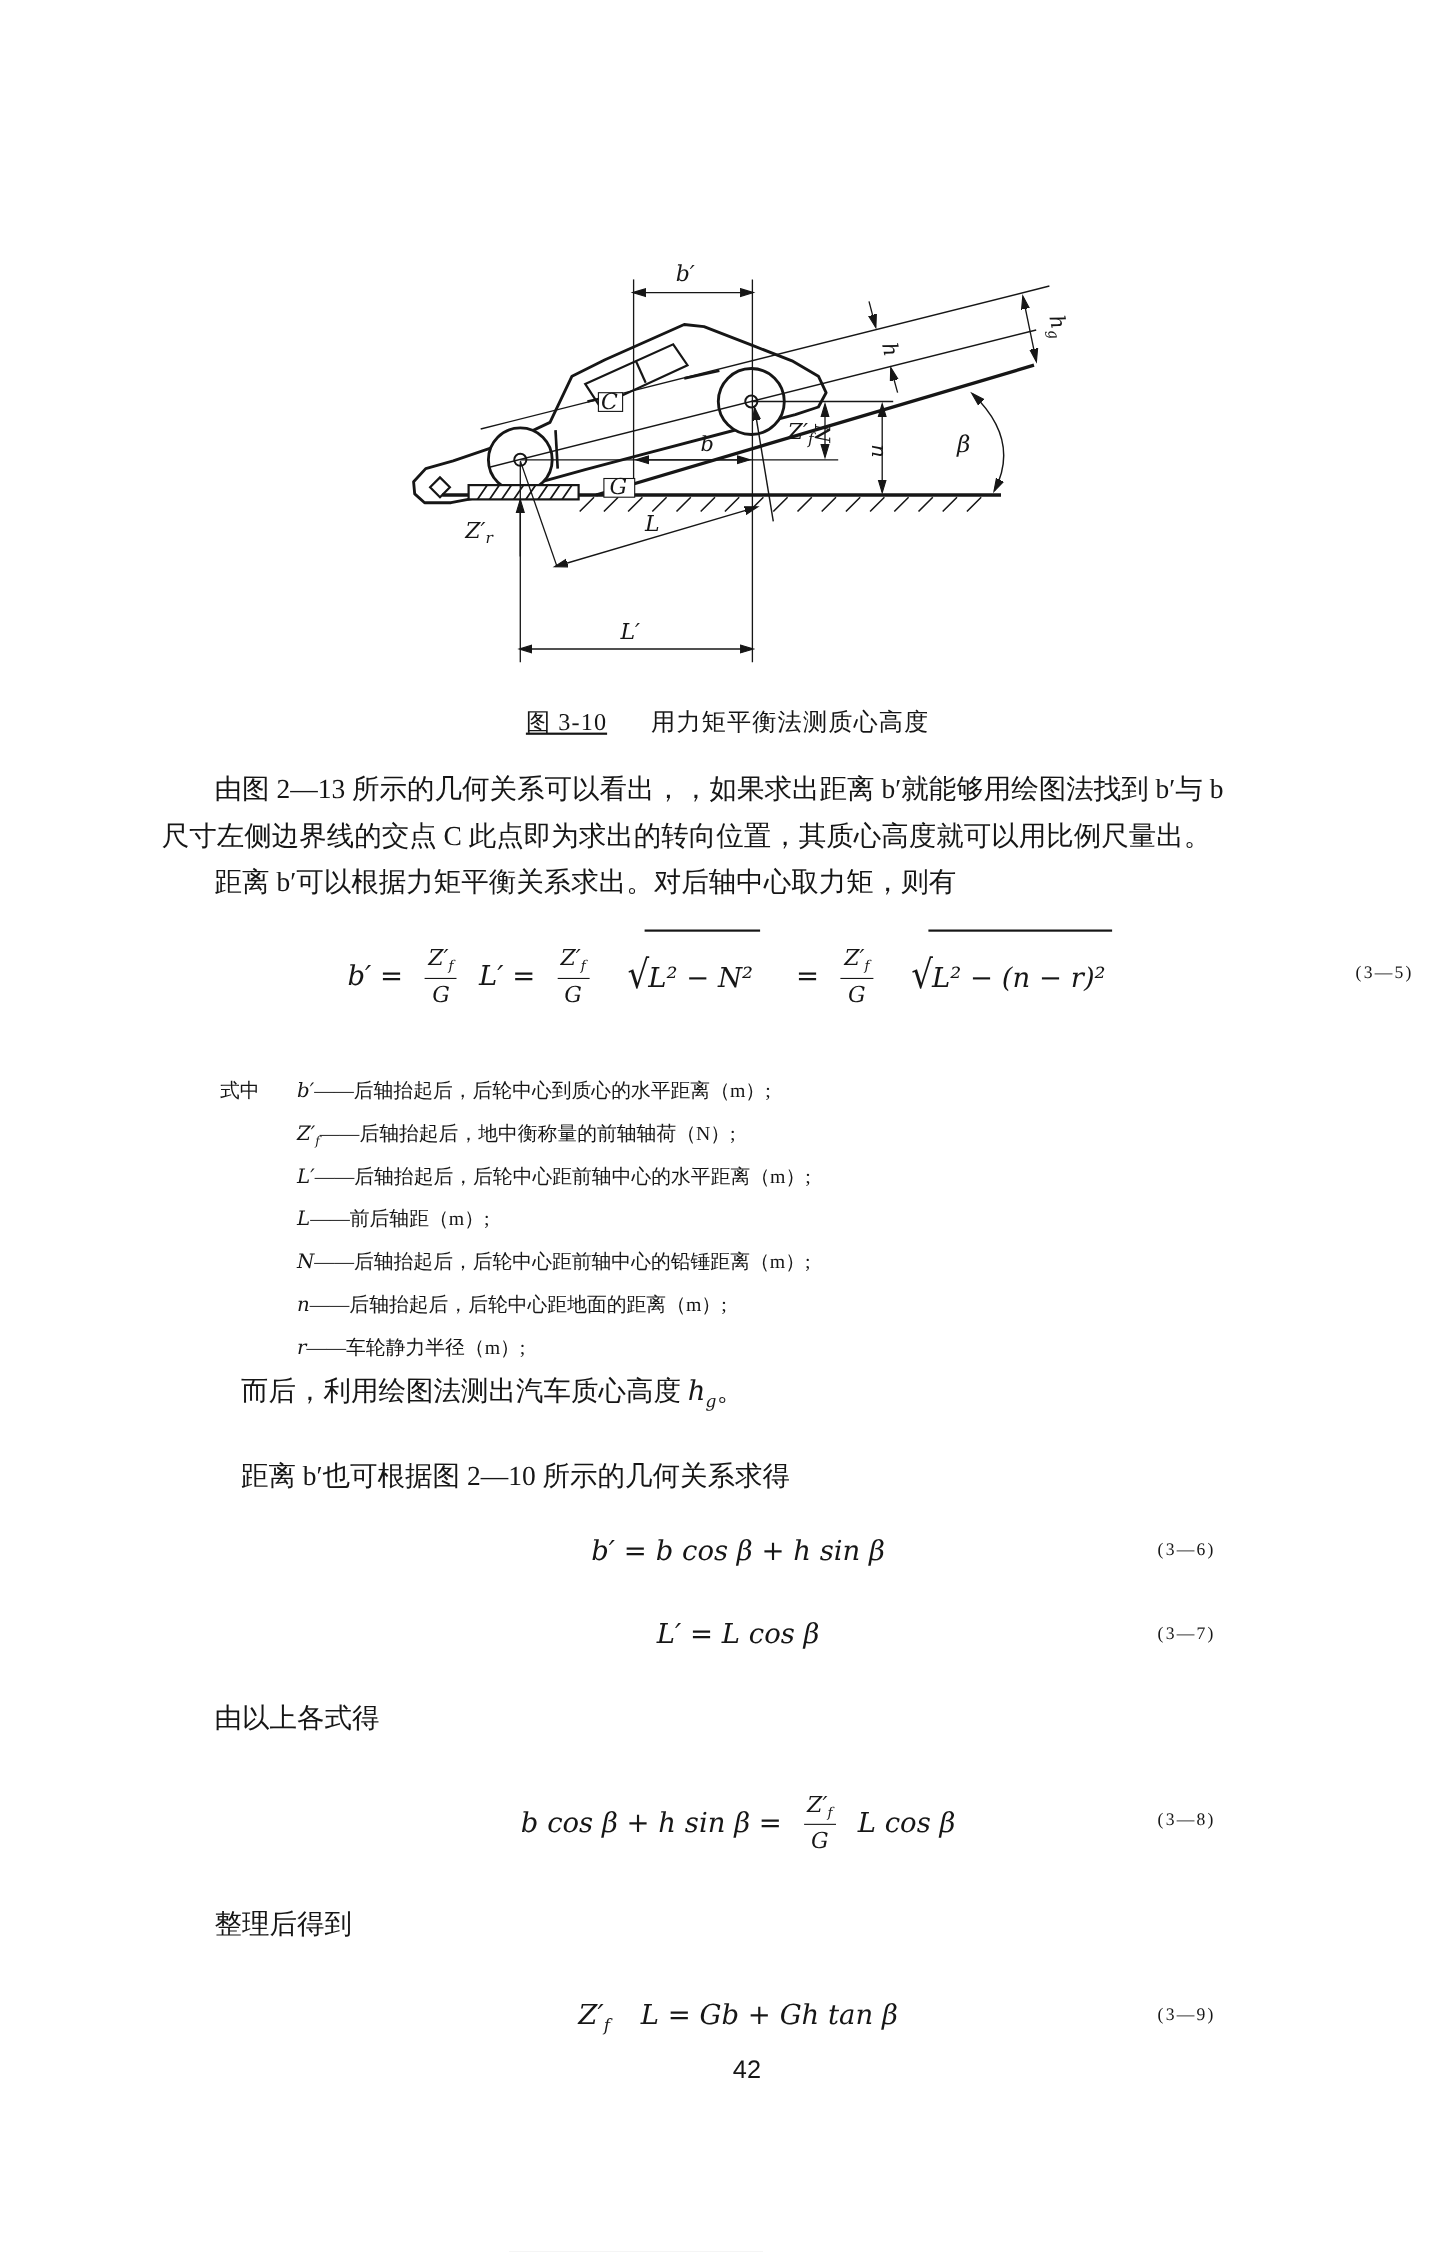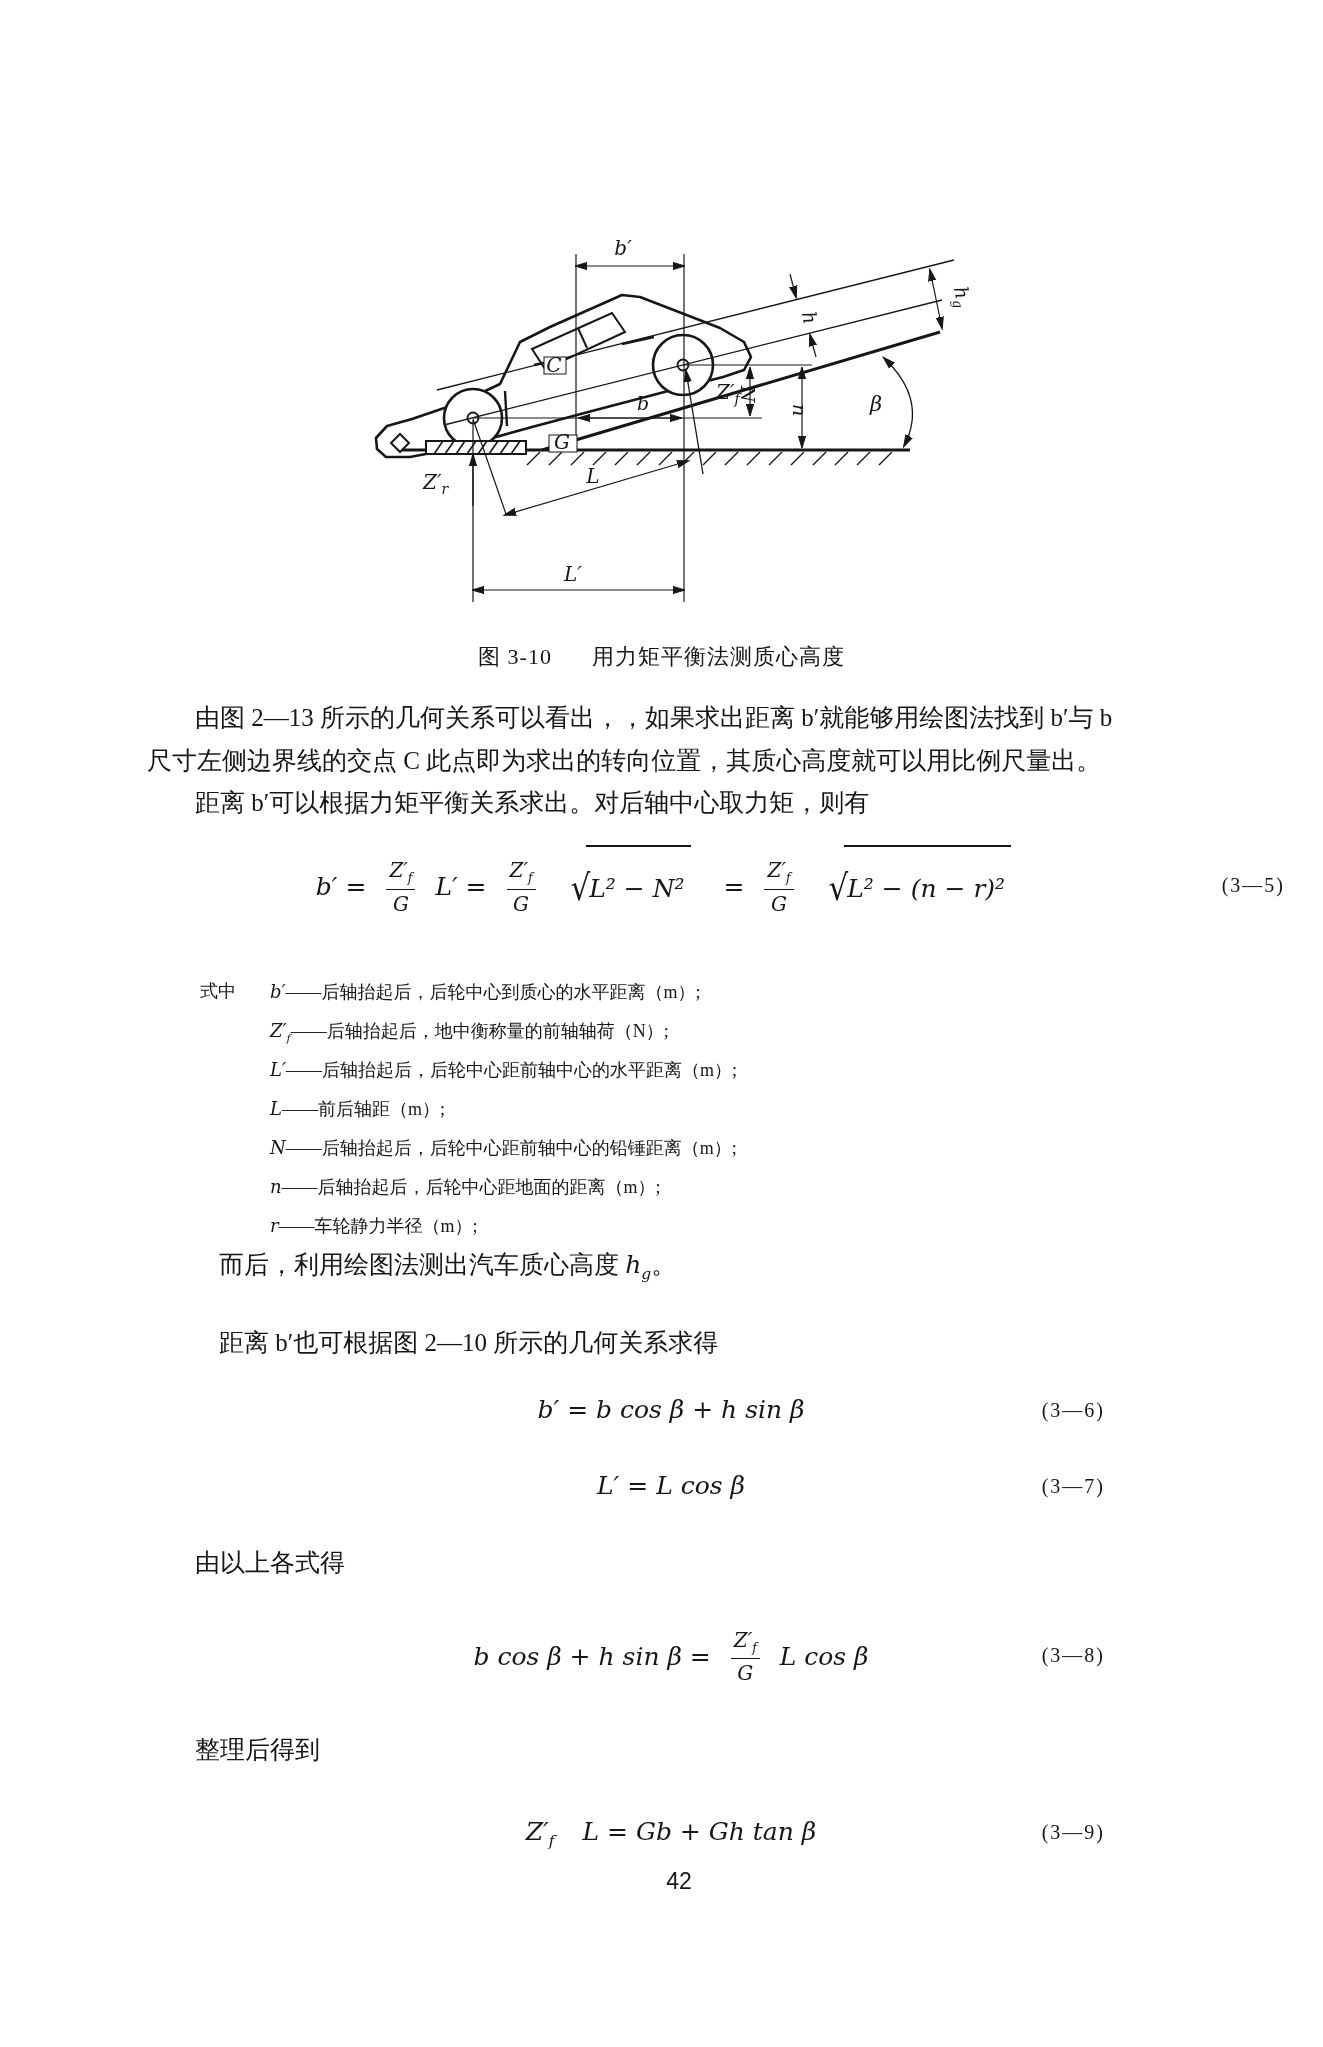--- a/index.html
+++ b/index.html
@@ -9,37 +9,37 @@
     font-family:"Liberation Serif","DejaVu Serif",serif;
     overflow:hidden;
   }
   .abs{position:absolute;}
   
   .fig{left:292px;top:158px;width:680px;height:500px;}
   .fig svg{display:block;}
   .fig line,.fig path,.fig rect,.fig circle{stroke:#161616;}
   .fig text{fill:#161616;font-family:"DejaVu Serif","Liberation Serif",serif;font-style:italic;}
   .caption{left:0;top:642px;width:1323px;text-align:center;font-size:22px;letter-spacing:1px;}
-  .caption .cap-prefix{margin-right:40px;}
+  .caption .cap-prefix{margin-right:40px;text-decoration:underline;}
   
   .tline{left:147px;width:1030px;font-size:25px;line-height:39px;white-space:nowrap;}
   .ind2{padding-left:48px;}
   .ind3{padding-left:72px;}
   .math{font-style:italic;font-family:"DejaVu Serif",serif;}
   sub{font-size:0.62em;}
   
   .defs{left:147px;top:972px;width:1060px;font-size:18px;}
   .def-row{position:relative;height:39px;line-height:39px;padding-left:123px;white-space:nowrap;}
   .def-where{position:absolute;left:53px;top:0;}
   .def-sym{font-style:italic;font-family:"DejaVu Serif",serif;}
   
   .eq{left:147px;width:1048px;text-align:center;font-size:25px;
       font-style:italic;font-family:"DejaVu Serif",serif;white-space:nowrap;}
   .eq .eqnum{position:absolute;right:90px;top:50%;transform:translateY(-50%);
-      font-style:normal;font-family:"Liberation Serif",serif;font-size:20px;letter-spacing:2px;}
+      font-style:normal;font-family:"Liberation Serif",serif;font-size:16px;letter-spacing:2px;}
   .eq .piece{display:inline-block;vertical-align:middle;margin:0 5px;}
   .frac{display:inline-block;vertical-align:middle;text-align:center;margin:0 7px;line-height:1;}
   .frac .fn{display:block;font-size:20px;padding:0 3px 4px 3px;border-bottom:1.7px solid #161616;}
   .frac .fd{display:block;font-size:20px;padding-top:4px;}
   .sqrt{display:inline-block;vertical-align:middle;white-space:nowrap;margin:0 20px;}
   .sqrt .sg{display:inline-block;vertical-align:middle;font-style:normal;font-size:31px;
       transform:scaleY(1.15);margin-right:-4px;}
   .sqrt .rc{display:inline-block;vertical-align:middle;border-top:2px solid #161616;
       padding:2px 6px 0 3px;}
   .eq5pad{padding-right:180px;}

